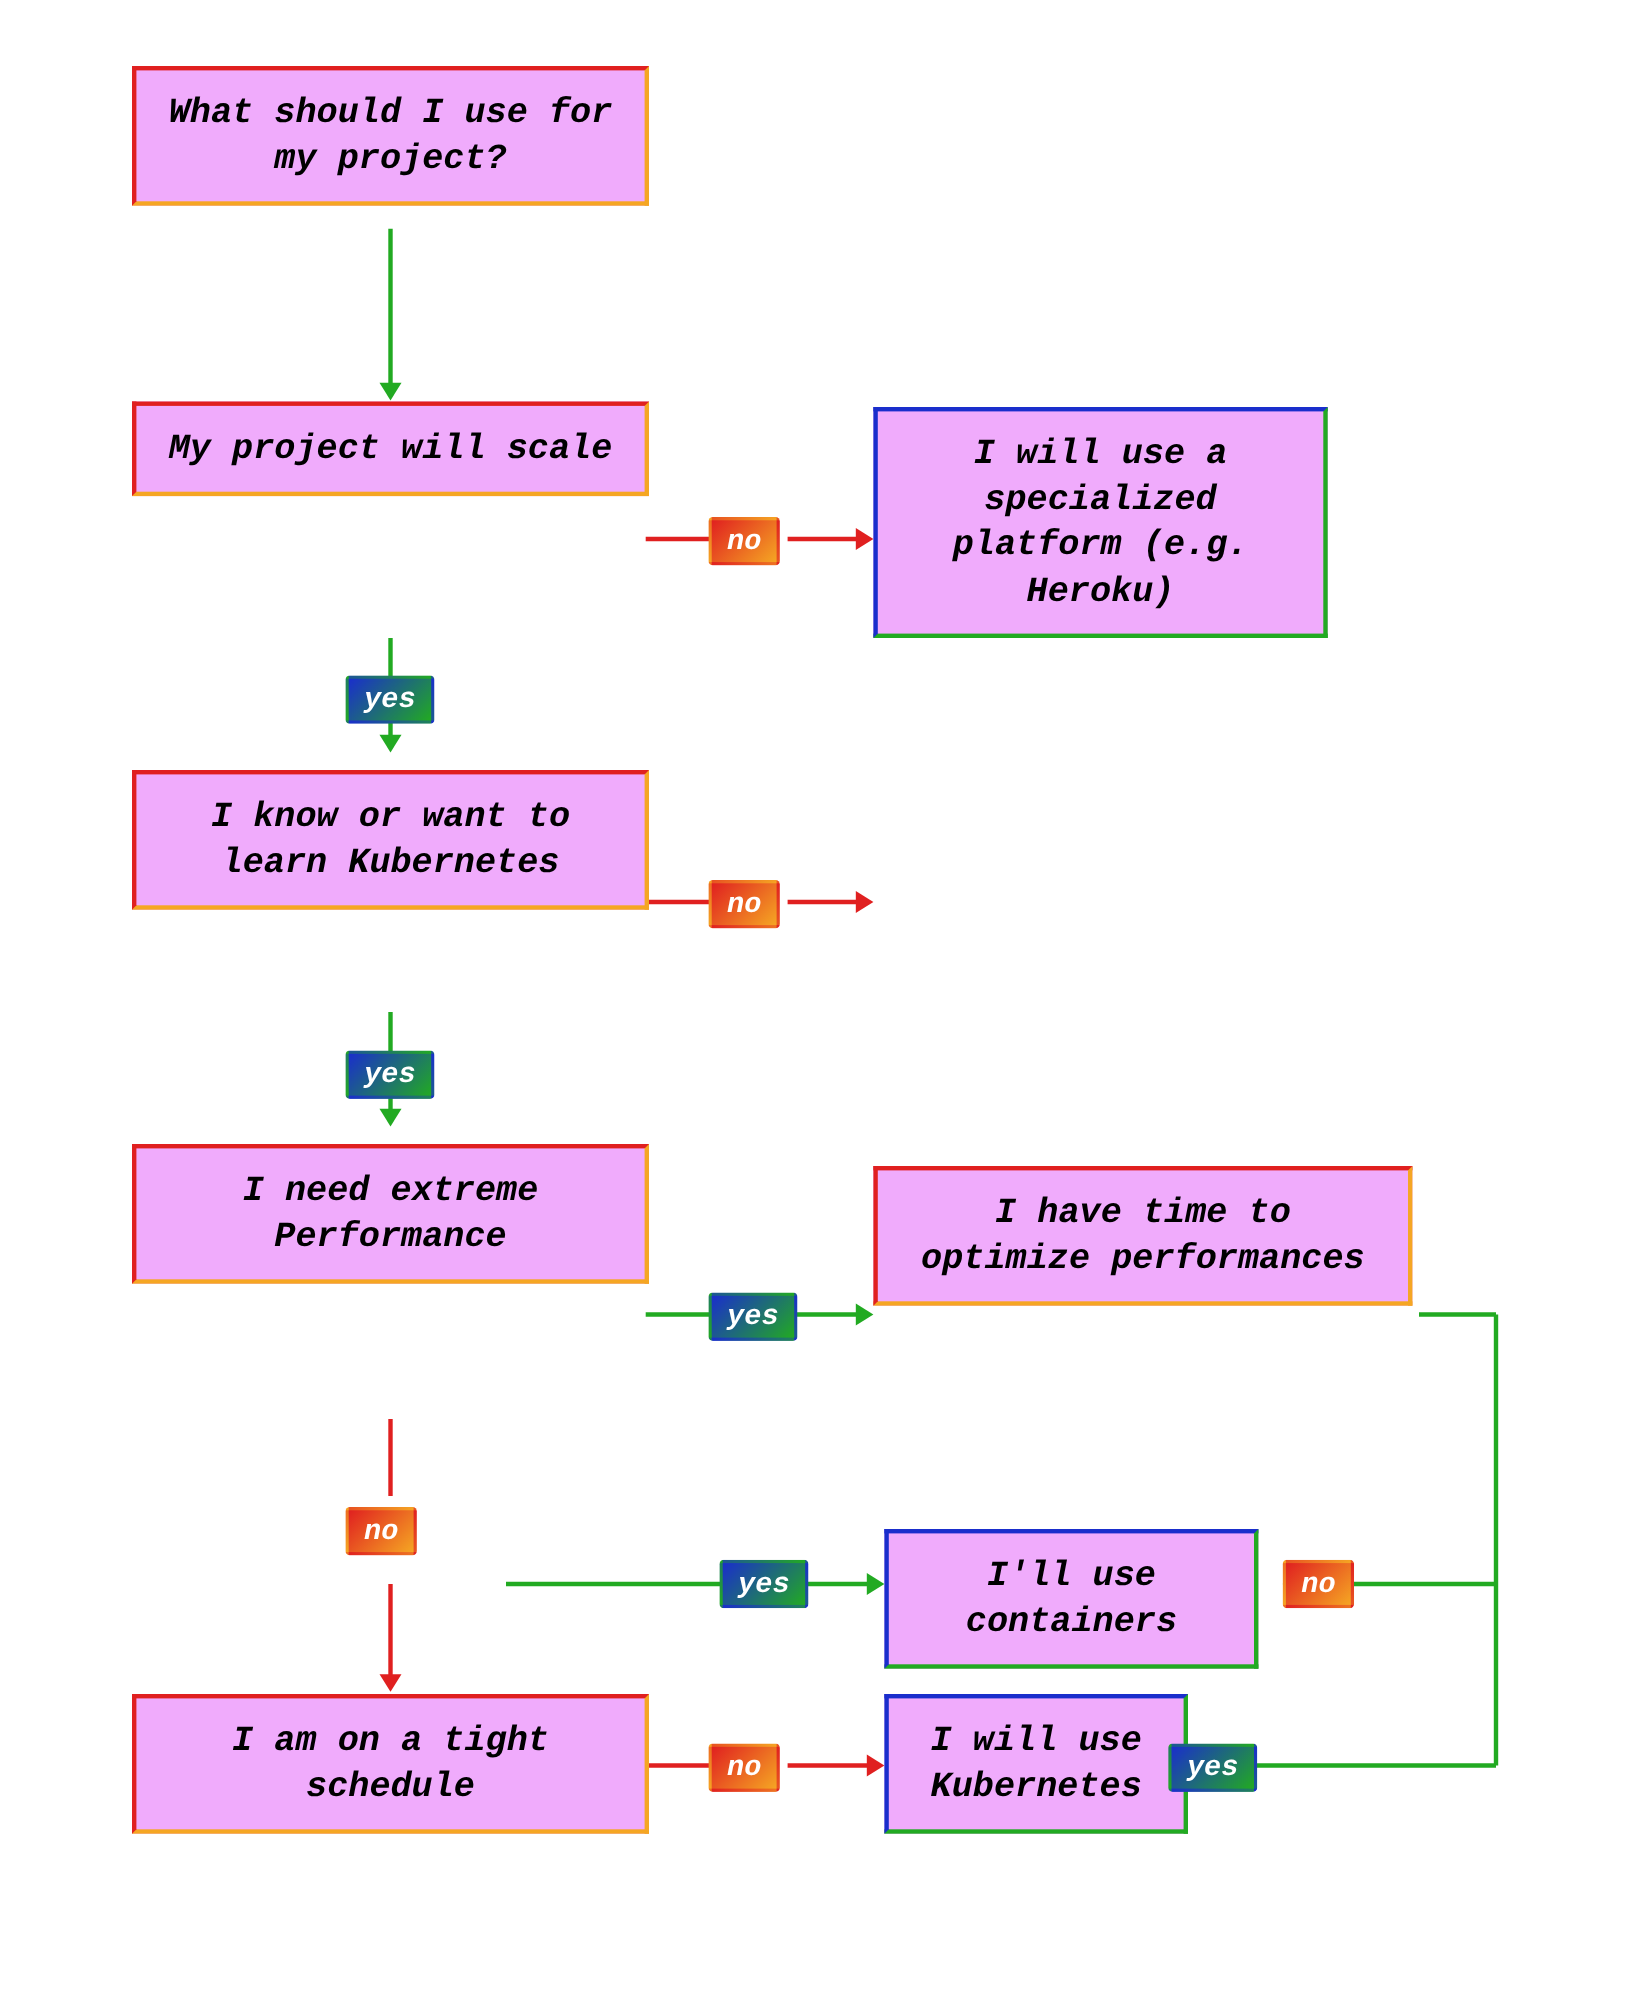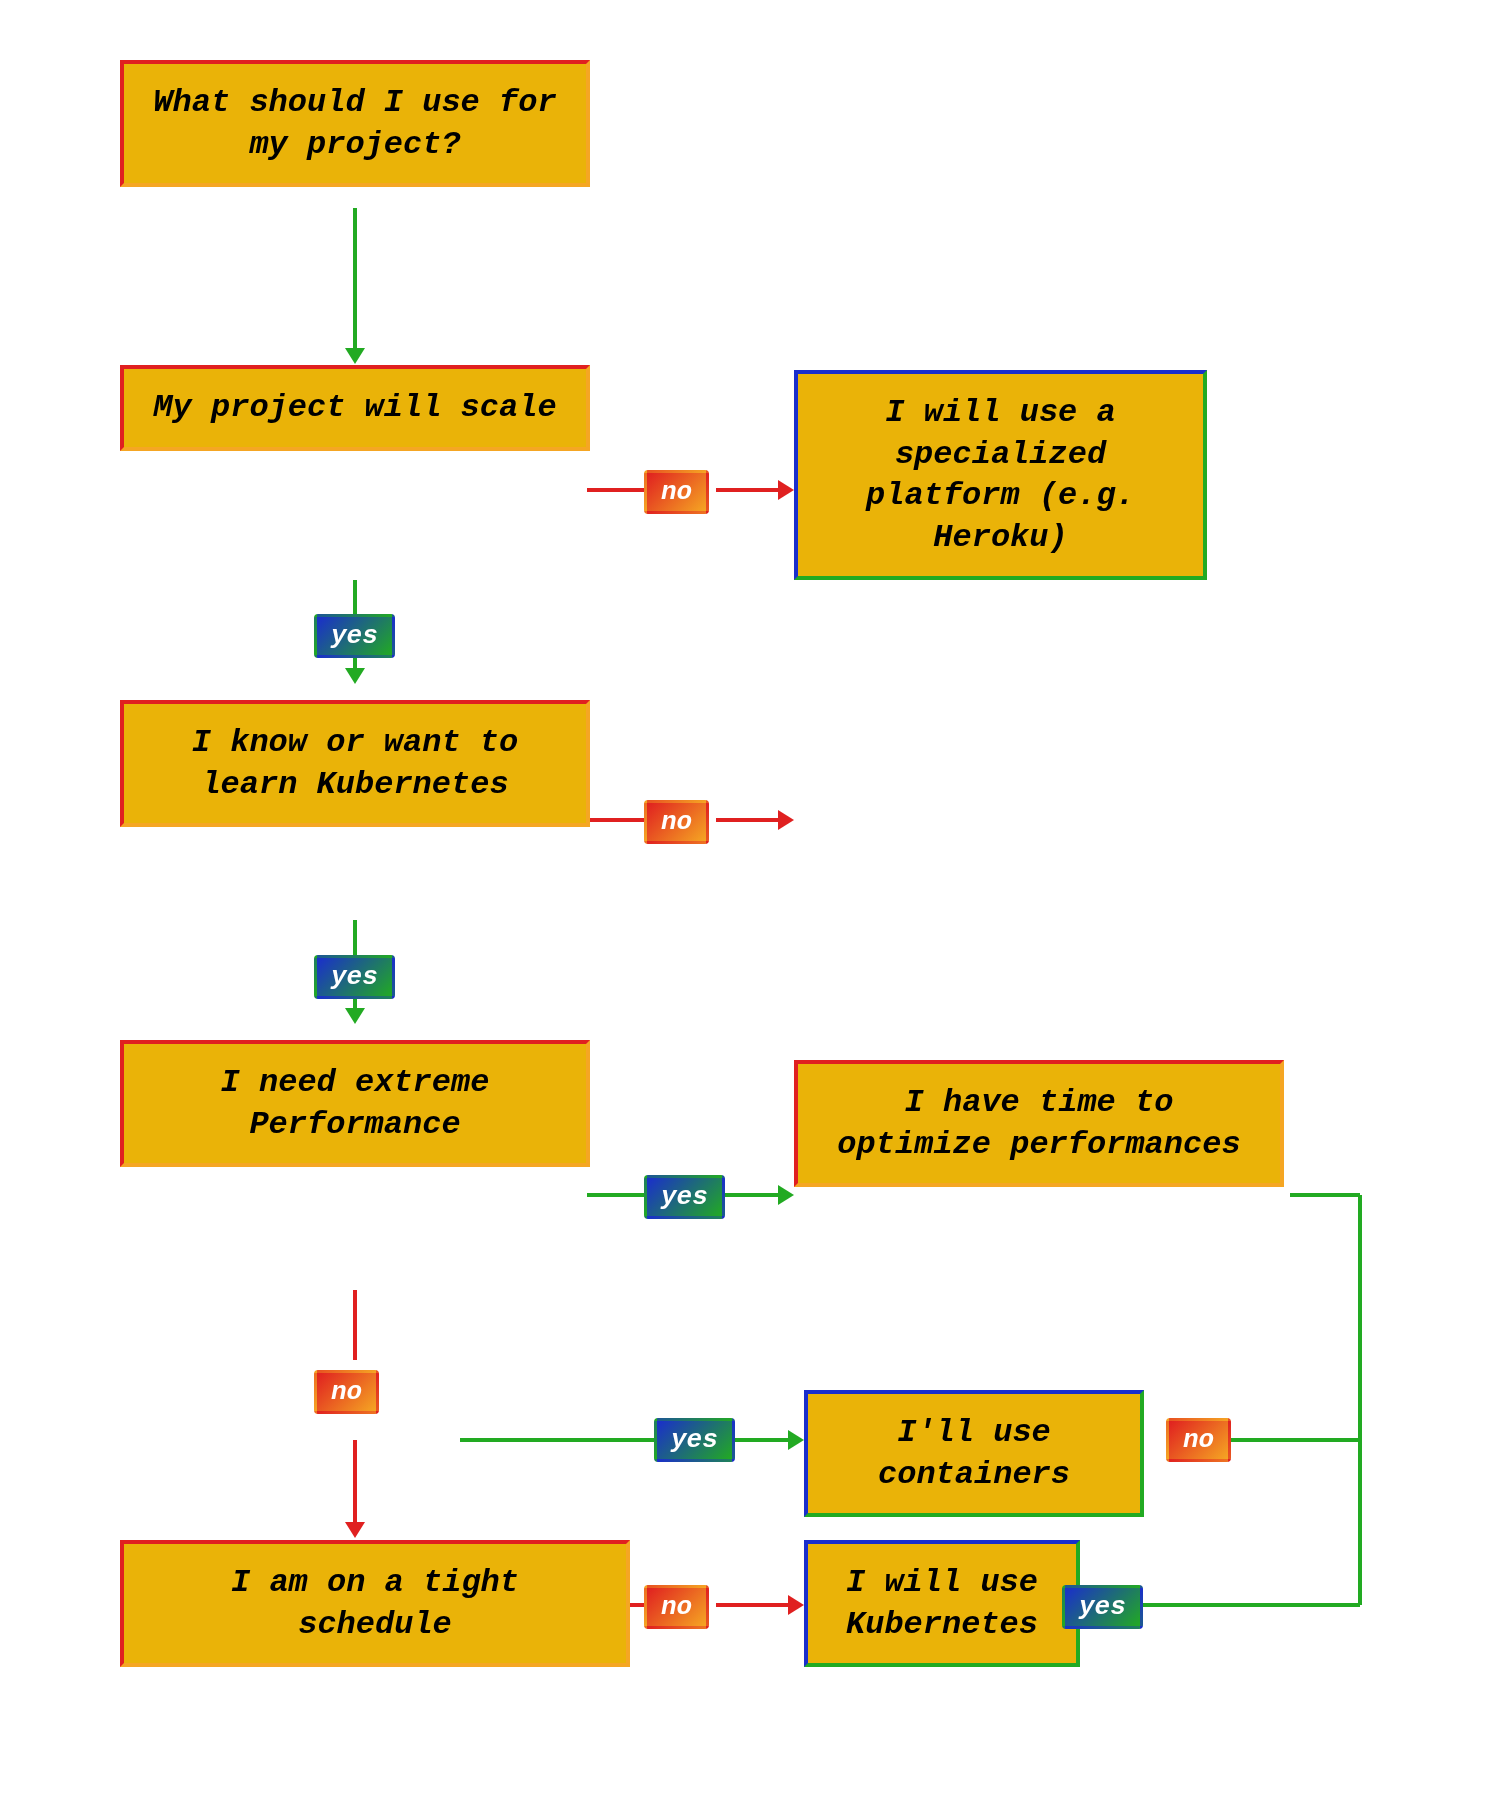--- a/index.html
+++ b/index.html
@@ -22,21 +22,21 @@
     .box {
       position: absolute;
       border-width: 4px;
       border-style: solid;
       padding: 18px 24px;
       font-style: italic;
       font-size: 32px;
       font-weight: 600;
       text-align: center;
       line-height: 1.3;
-      background: #eab308;
+      background: #f0abfc;
     }
 
     
     .box-red-yellow {
       border-top-color: #e02020;
       border-right-color: #f5a623;
       border-bottom-color: #f5a623;
       border-left-color: #e02020;
     }
     .box-blue-green {
@@ -179,21 +179,21 @@
   </div>
 
   <div class="box box-blue-green" style="left:804px; top:1390px; width:340px; border-color:#1a2ecc #22aa22 #22aa22 #1a2ecc;">
     <span>I'll use containers</span>
   </div>
 
   <div class="badge badge-no" style="left:1166px; top:1418px;">
     <span>no</span>
   </div>
 
-  <div class="box box-red-yellow" style="left:120px; top:1540px; width:510px; border-color:#e02020 #f5a623 #f5a623 #e02020;">
+  <div class="box box-red-yellow" style="left:120px; top:1540px; width:470px; border-color:#e02020 #f5a623 #f5a623 #e02020;">
     <span>I am on a tight schedule</span>
   </div>
 
   <div class="badge badge-no" style="left:644px; top:1585px;">
     <span>no</span>
   </div>
 
   <div class="box box-blue-green" style="left:804px; top:1540px; width:276px; border-color:#1a2ecc #22aa22 #22aa22 #1a2ecc;">
     <span>I will use Kubernetes</span>
   </div>

